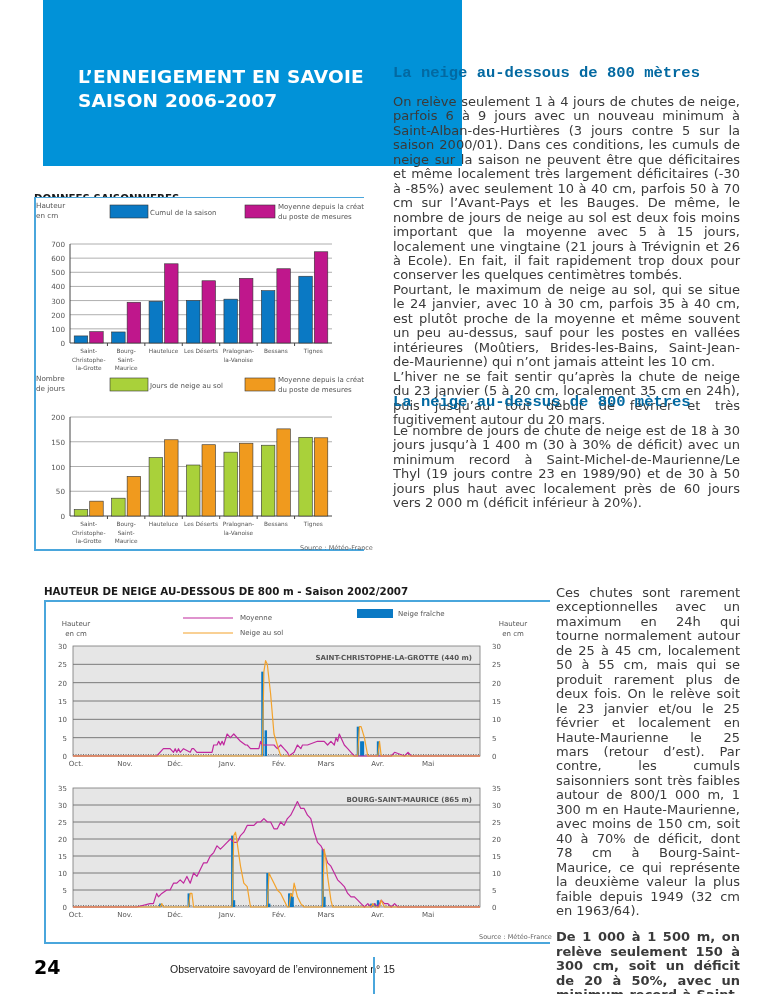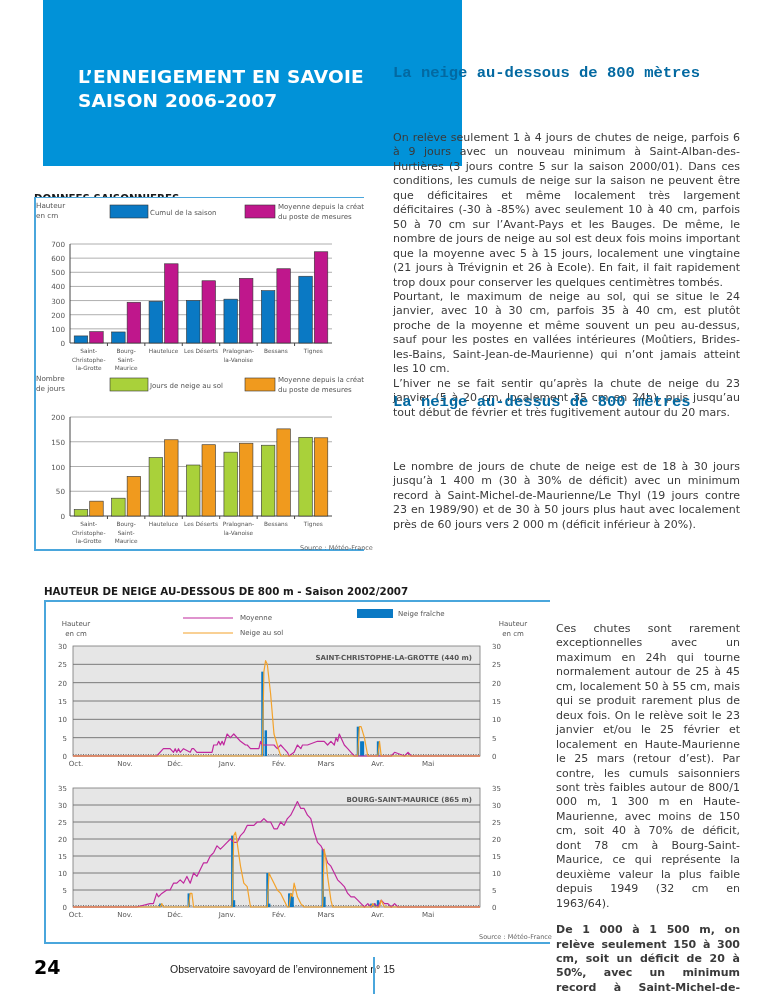--- a/index.html
+++ b/index.html
@@ -5,21 +5,21 @@
   * { box-sizing: border-box; margin: 0; padding: 0; }
   html, body { width: 768px; height: 994px; background: #ffffff; overflow: hidden; }
   body { position: relative; font-family: "DejaVu Sans", sans-serif; color: #3a3a3a; }
 
   .title-band { position: absolute; left: 0; top: 0; width: 419px; height: 166px; background: #0192d8; margin-left: 43px; }
   .title-band .t { position: absolute; left: 35px; top: 65px; color: #fff; font-weight: bold; font-size: 18.5px; line-height: 24px; letter-spacing: 0.2px; }
 
   .section-label { position: absolute; font-family: "DejaVu Sans", sans-serif; font-weight: bold; color: #1a1a1a; }
   .frame { position: absolute; border: 1.5px solid #4aa6dc; background: #fff; }
 
-  .col-text { position: absolute; font-family: "DejaVu Sans", sans-serif; font-size: 11px; line-height: 14.45px; color: #3a3a3a; text-align: justify; margin-top: 36px; }
+  .col-text { position: absolute; font-family: "DejaVu Sans", sans-serif; font-size: 13px; line-height: 14.45px; color: #3a3a3a; text-align: justify; }
   .col-text p { margin: 0; }
   .h2 { position: absolute; font-family: Liberation Mono, monospace; font-weight: bold; font-size: 15.5px; color: #0369a1; }
 
   .footer-num { position: absolute; left: 34px; top: 956px; font-weight: bold; font-size: 19px; color: #000000; }
   .footer-txt { position: absolute; left: 170px; top: 963px; font-family: "Liberation Sans", sans-serif; font-size: 10.5px; color: #1a1a1a; }
   .footer-rule { position: absolute; left: 373px; top: 957px; width: 2px; height: 37px; background: #4aa6dc; }
 
   svg text { font-family: "DejaVu Sans", sans-serif; fill: #555; }
 </style>
 </head>

